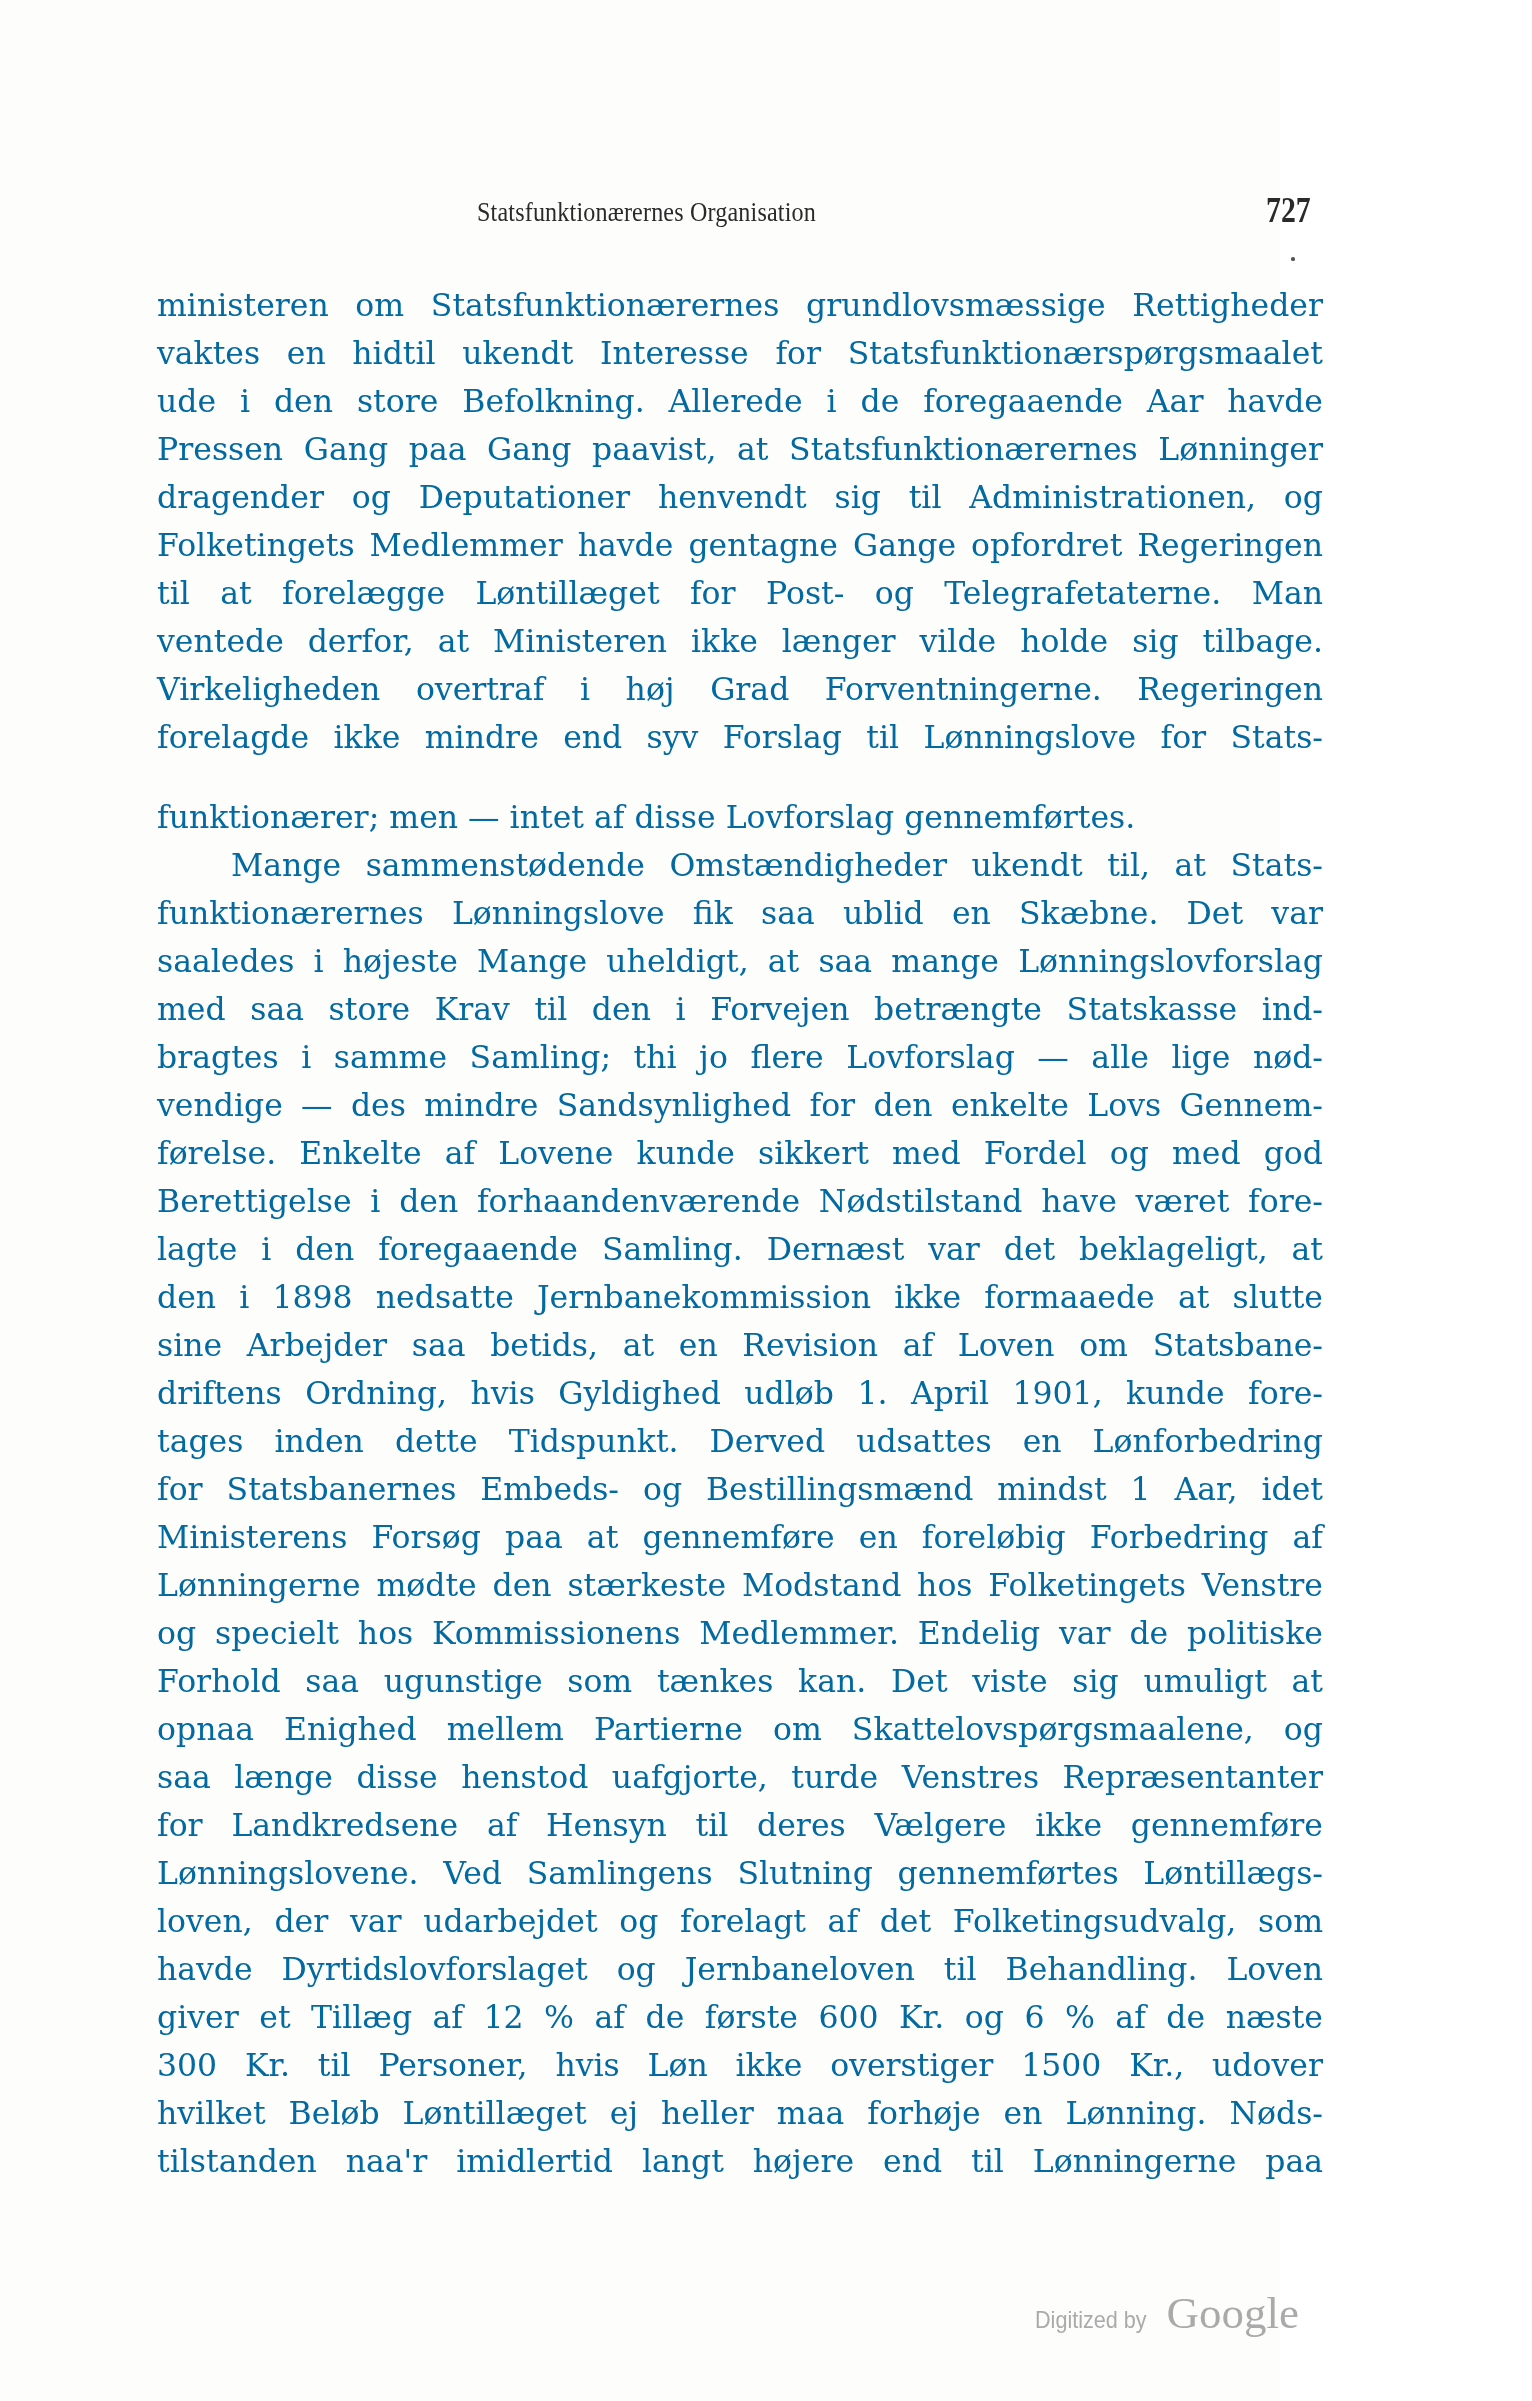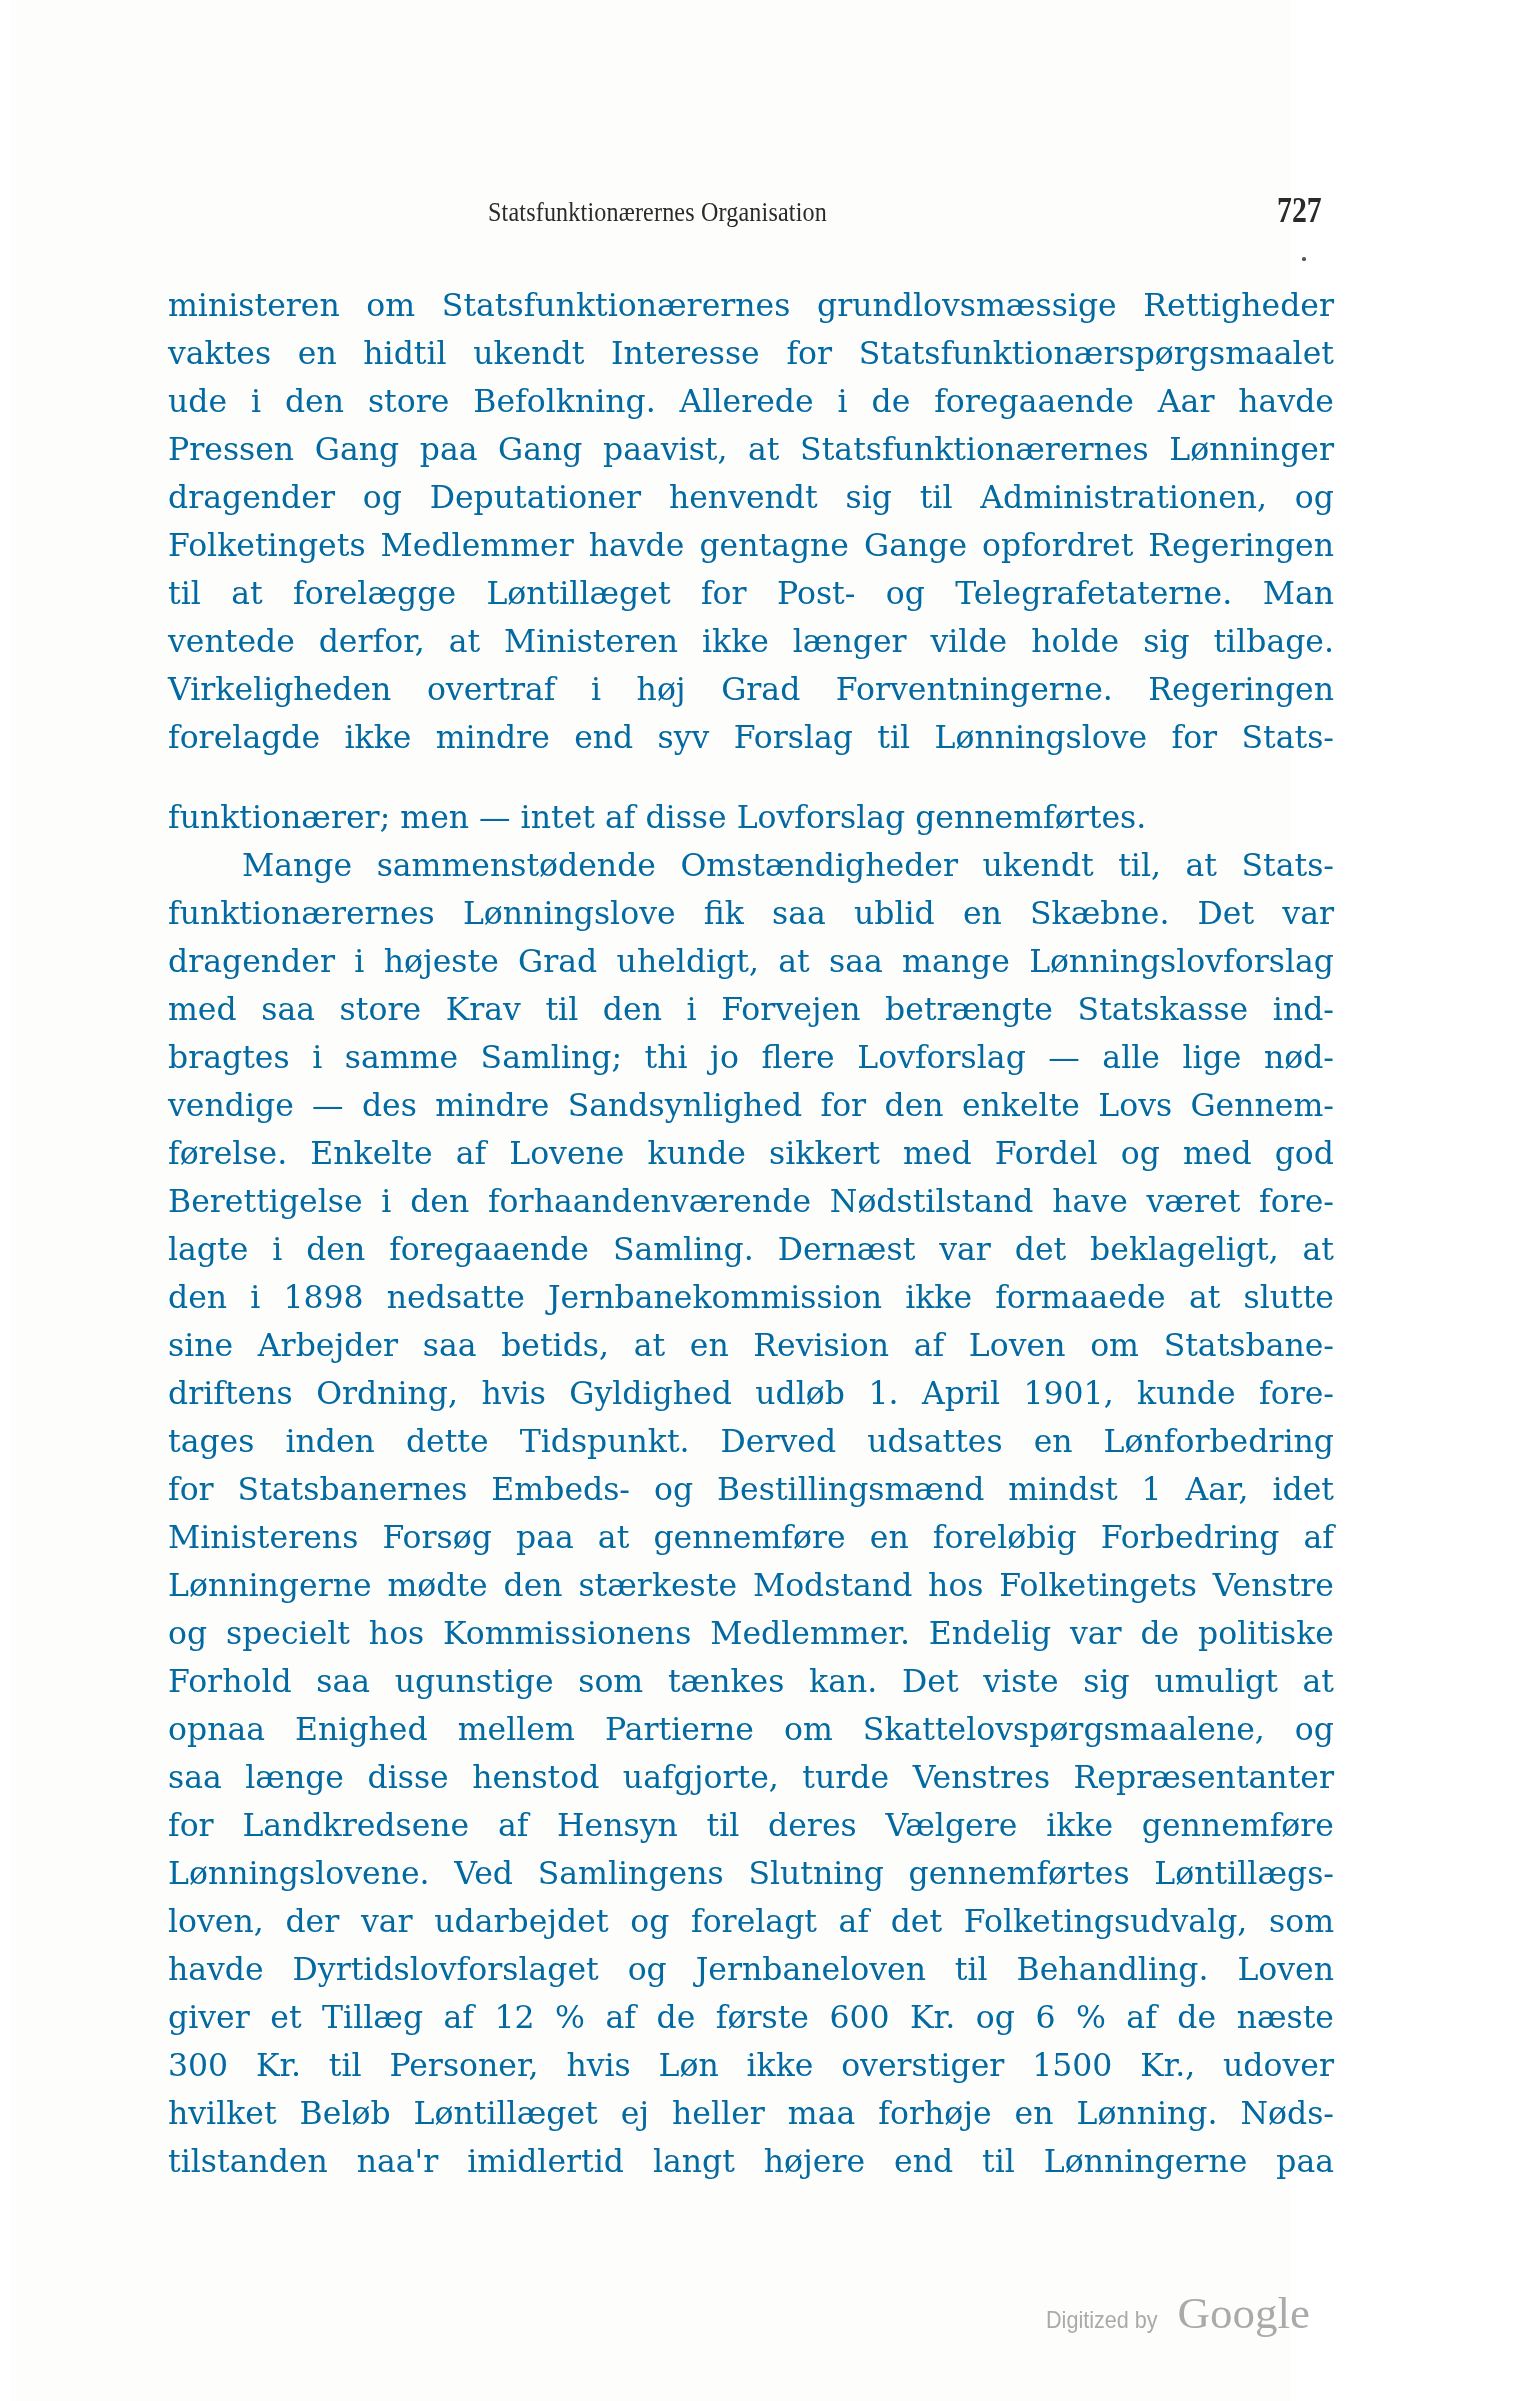--- a/index.html
+++ b/index.html
@@ -1,17 +1,17 @@
 <!DOCTYPE html>
 <html style="font-size:15px"><head>
 <meta charset="utf-8">
 <style>
   html, body { margin: 0; padding: 0; background: #ffffff; }
   body { width: 1532px; height: 2401px; position: relative; overflow: hidden; }
-  .page { position: absolute; left: 11px; top: 0; width: 1280px; height: 2401px; background: #fdfdfc; }
+  .page { position: absolute; left: 0; top: 0; width: 1280px; height: 2401px; background: #fdfdfc; }
   .running-head {
     position: absolute; top: 196px; left: 477px;
     font-family: "Liberation Serif", "DejaVu Serif", serif;
     font-size: 28px; color: #2a2a2a; letter-spacing: 0.2px;
     transform: scaleX(0.86); transform-origin: left center;
   }
   .page-number {
     position: absolute; top: 191px; left: 1266px;
     font-family: "Liberation Serif", "DejaVu Serif", serif;
     font-size: 35px; color: #2a2a2a; font-weight: bold;
@@ -53,21 +53,21 @@
         <span class="line">Folketingets Medlemmer havde gentagne Gange opfordret Regeringen</span>
         <span class="line">til at forelægge Løntillæget for Post- og Telegrafetaterne. Man</span>
         <span class="line">ventede derfor, at Ministeren ikke længer vilde holde sig tilbage.</span>
         <span class="line">Virkeligheden overtraf i høj Grad Forventningerne. Regeringen</span>
         <span class="line">forelagde ikke mindre end syv Forslag til Lønningslove for Stats-</span>
         <span class="line last">funktionærer; men — intet af disse Lovforslag gennemførtes.</span>
       </div>
       <div>
         <span class="line indent">Mange sammenstødende Omstændigheder ukendt til, at Stats-</span>
         <span class="line">funktionærernes Lønningslove fik saa ublid en Skæbne. Det var</span>
-        <span class="line">dragender i højeste Grad uheldigt, at saa mange Lønningslovforslag</span>
+        <span class="line">saaledes i højeste Mange uheldigt, at saa mange Lønningslovforslag</span>
         <span class="line">med saa store Krav til den i Forvejen betrængte Statskasse ind-</span>
         <span class="line">bragtes i samme Samling; thi jo flere Lovforslag — alle lige nød-</span>
         <span class="line">vendige — des mindre Sandsynlighed for den enkelte Lovs Gennem-</span>
         <span class="line">førelse. Enkelte af Lovene kunde sikkert med Fordel og med god</span>
         <span class="line">Berettigelse i den forhaandenværende Nødstilstand have været fore-</span>
         <span class="line">lagte i den foregaaende Samling. Dernæst var det beklageligt, at</span>
         <span class="line">den i 1898 nedsatte Jernbanekommission ikke formaaede at slutte</span>
         <span class="line">sine Arbejder saa betids, at en Revision af Loven om Statsbane-</span>
         <span class="line">driftens Ordning, hvis Gyldighed udløb 1. April 1901, kunde fore-</span>
         <span class="line">tages inden dette Tidspunkt. Derved udsattes en Lønforbedring</span>

